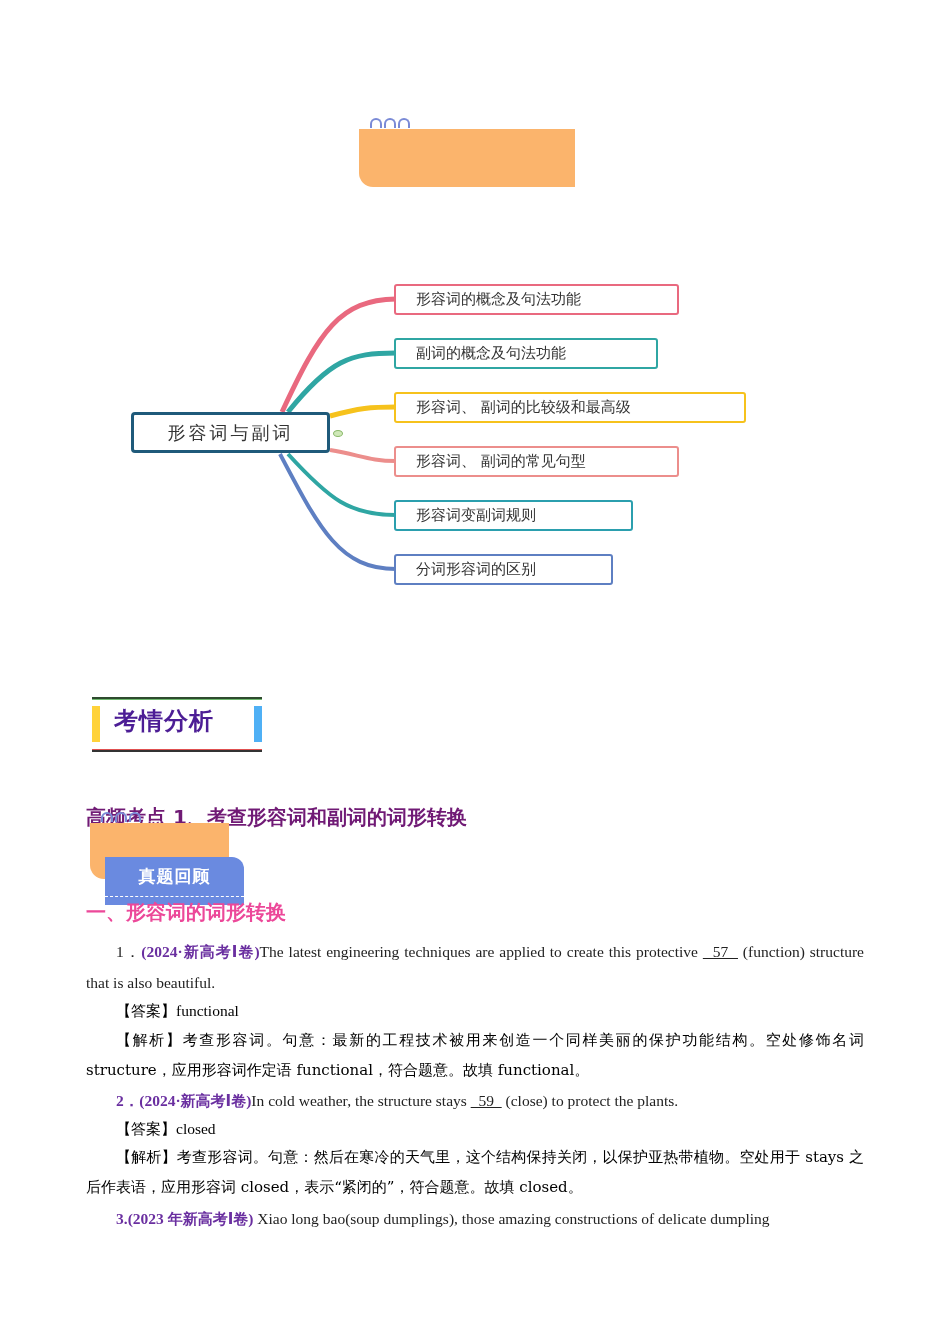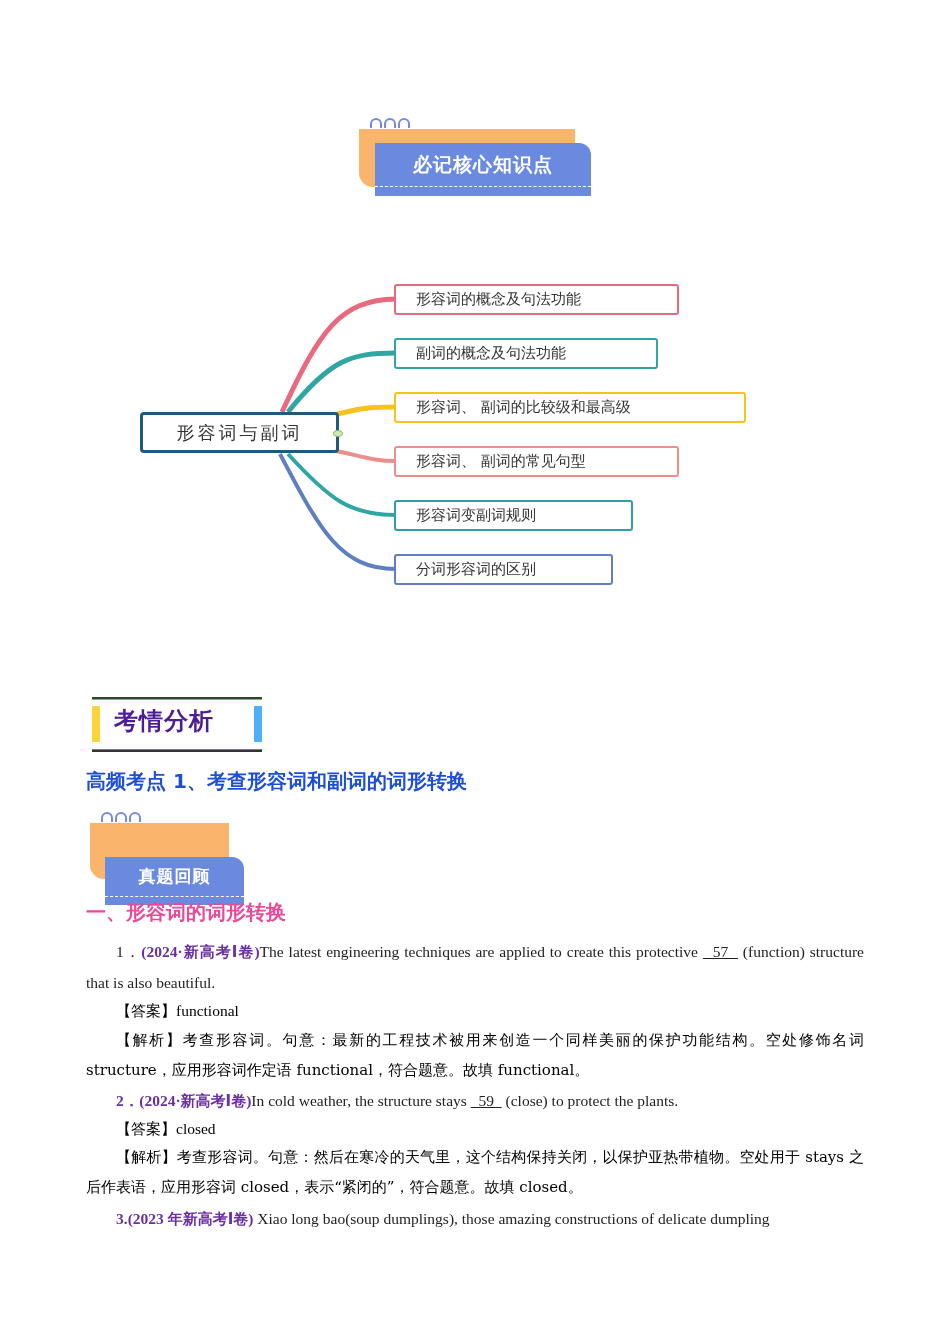--- a/index.html
+++ b/index.html
@@ -8,57 +8,53 @@
     
     .banner { position: absolute; }
     .banner .back { position: absolute; background: #fbb46c; border-radius: 0 0 0 14px; }
     .banner .front { position: absolute; background: #6a8ae0; border-radius: 0 12px 0 0; color: #fff; font-family: "DejaVu Sans", sans-serif; font-weight: bold; text-align: center; letter-spacing: 1px; }
     .banner .dash { position: absolute; left: 0; right: 0; border-top: 1.5px dashed #ffffff; }
     .banner .rings { position: absolute; display: flex; gap: 2px; }
     .banner .ring { width: 12px; height: 10px; border: 2px solid #7a8ad6; border-bottom: none; border-radius: 10px 10px 0 0; box-sizing: border-box; }
 
     
     .mindmap { position: absolute; left: 0; top: 0; width: 950px; height: 620px; }
-    .mm-center { position: absolute; left: 131px; top: 412px; width: 199px; height: 41px; border: 3px solid #1f5a7a; border-radius: 4px; box-sizing: border-box; display: flex; align-items: center; justify-content: center; font-family: "DejaVu Serif", serif; font-size: 18px; color: #333; letter-spacing: 3px; background: #fff; margin-left: 9px; }
+    .mm-center { position: absolute; left: 131px; top: 412px; width: 199px; height: 41px; border: 3px solid #1f5a7a; border-radius: 4px; box-sizing: border-box; display: flex; align-items: center; justify-content: center; font-family: "DejaVu Serif", serif; font-size: 18px; color: #333; letter-spacing: 3px; background: #fff; }
     .mm-toggle { position: absolute; left: 333px; top: 430px; width: 10px; height: 7px; border-radius: 50%; background: #cfe8b8; border: 1px solid #8ab86a; box-sizing: border-box; }
     .mm-node { position: absolute; height: 31px; border: 2px solid; border-radius: 3px; box-sizing: border-box; display: flex; align-items: center; padding-left: 20px; font-family: "DejaVu Sans", sans-serif; font-size: 15px; color: #333; background: #fff; }
 
     
     .kq { position: absolute; left: 92px; top: 697px; width: 170px; height: 55px; }
     .kq .topline { position: absolute; left: 0; right: 0; top: 0; height: 2px; background: #2e4a2e; border-bottom: 1px solid #6fb86f; }
     .kq .botline { position: absolute; left: 0; right: 0; bottom: 0; height: 2px; background: #333; border-top: 1px solid #e05050; }
     .kq .lbar { position: absolute; left: 0; top: 9px; width: 8px; height: 36px; background: #ffd23a; }
     .kq .rbar { position: absolute; right: 0; top: 9px; width: 8px; height: 36px; background: #4fb0f5; }
     .kq .txt { position: absolute; left: 22px; top: 8px; font-family: "DejaVu Sans", sans-serif; font-weight: bold; font-size: 24px; color: #4c1d95; letter-spacing: 1px; }
 
-    .red-heading { position: absolute; left: 86px; top: 768px; font-family: "DejaVu Sans", sans-serif; font-weight: bold; font-size: 20px; color: #1d4ed8; }
+    .red-heading { position: absolute; left: 86px; top: 804px; font-family: "DejaVu Sans", sans-serif; font-weight: bold; font-size: 20px; color: #701a75; }
     .purple-heading { position: absolute; left: 86px; top: 899px; font-family: "DejaVu Sans", sans-serif; font-weight: bold; font-size: 20px; color: #ec4899; }
 
     .para { position: absolute; left: 86px; width: 778px; font-size: 15.5px; line-height: 29.5px; text-align: justify; }
     .indent { text-indent: 30px; }
     .src { color: #6a2fa0; font-weight: bold; font-family: "Liberation Serif", serif; }
     .src-cn { font-family: "DejaVu Sans", sans-serif; font-weight: bold; font-size: 15px; }
     .blank { text-decoration: underline; white-space: pre; }
     .red { color: #000000; }
     .cn { font-family: "DejaVu Serif", serif; font-size: 15px; }
   </style>
 </head>
 <body>
 
 <div class="banner" style="left:359px; top:118px; width:232px; height:80px;">
   <div class="rings" style="left:11px; top:0;">
     <div class="ring"></div>
       <div class="ring"></div>
       <div class="ring"></div>
   </div>
   <div class="back" style="left:0; top:11px; width:216px; height:58px;"></div>
-  <div class="front" style="left:16px; top:25px; width:216px; height:53px;">
-    <div style="line-height:42px; font-size:19px;">必记核心知识点</div>
-    <div class="dash" style="top:43px;"></div>
-  </div>
 </div>
 
 <div class="mindmap">
   <svg width="950" height="620" style="position:absolute; left:0; top:0;">
     <path d="M282 412 C 320 330, 340 300, 396 299" stroke="#e9697f" stroke-width="5" fill="none"></path>
     <path d="M288 412 C 330 360, 350 353, 396 353" stroke="#2fa6a3" stroke-width="5" fill="none"></path>
     <path d="M330 416 C 360 408, 370 407, 396 407" stroke="#f6c21c" stroke-width="5" fill="none"></path>
     <path d="M330 450 C 360 455, 370 461, 396 461" stroke="#ec8e8c" stroke-width="4" fill="none"></path>
     <path d="M288 454 C 330 500, 350 515, 396 515" stroke="#2fa6a3" stroke-width="4" fill="none"></path>
     <path d="M280 454 C 320 530, 340 569, 396 569" stroke="#5e7fc2" stroke-width="4" fill="none"></path>

